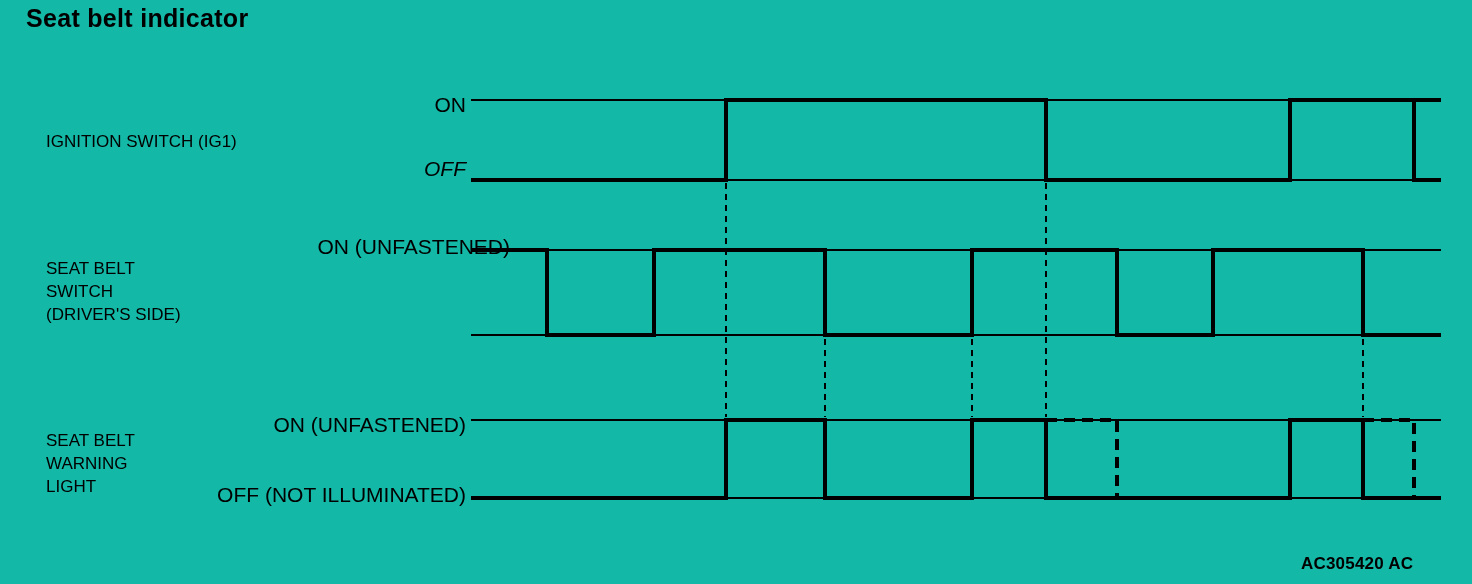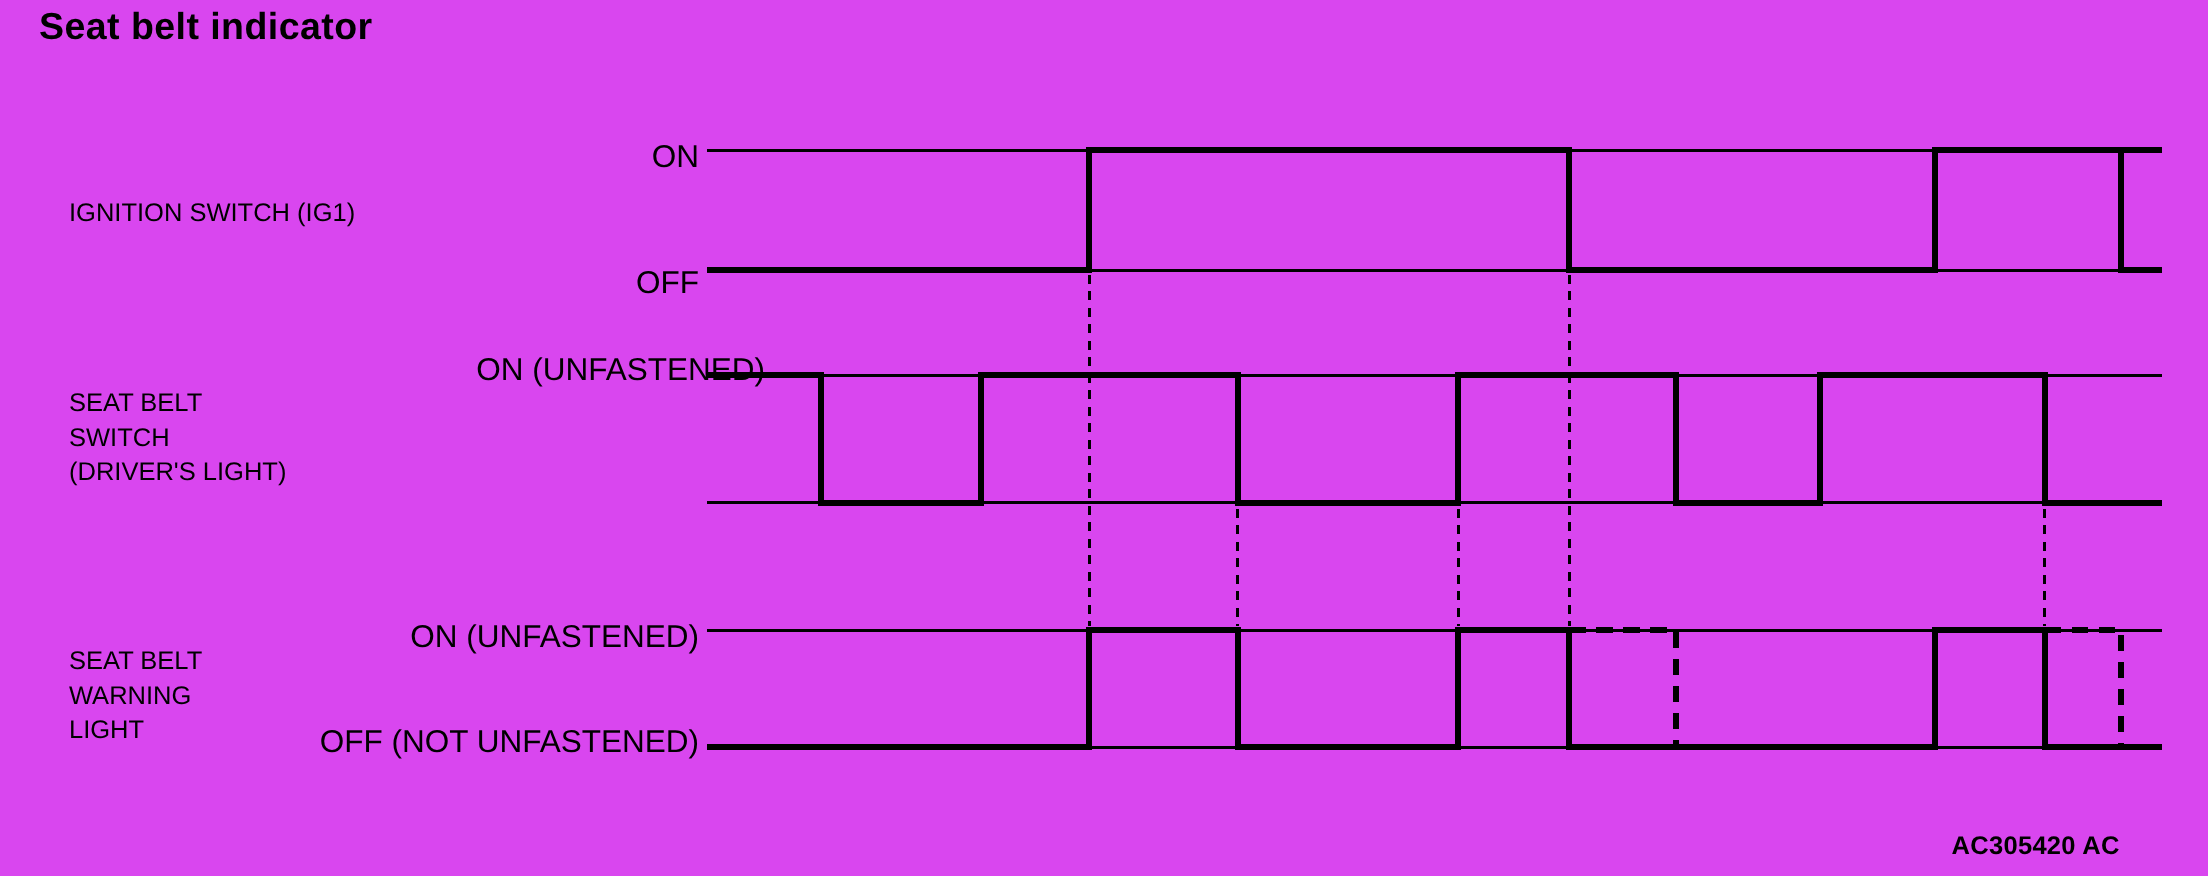--- a/index.html
+++ b/index.html
@@ -4,21 +4,21 @@
 <style>
   html, body {
     margin: 0;
     padding: 0;
     background: #ffffff;
   }
   #page {
     position: relative;
     width: 1472px;
     height: 584px;
-    background: #d946ef;
+    background: #14b8a6;
     font-family: "Liberation Sans", sans-serif;
     color: #000000;
     overflow: hidden;
   }
   #wave-svg {
     position: absolute;
     left: 0;
     top: 0;
   }
   .title {
@@ -43,21 +43,21 @@
   .level-label {
     position: absolute;
     left: 0;
     width: 466px;
     text-align: right;
     font-size: 21px;
     line-height: 22px;
     white-space: nowrap;
   }
   .lvl-ign-on   { top: 94px; }
-  .lvl-ign-off  { top: 178px; }
+  .lvl-ign-off  { top: 158px; font-style: italic; }
   .lvl-belt-on  { top: 236px; margin-left: 44px; }
   .lvl-belt-off { top: 321px; }
   .lvl-warn-on  { top: 414px; }
   .lvl-warn-off { top: 484px; }
   .figure-code {
     position: absolute;
     left: 1301px;
     top: 554px;
     font-size: 17px;
     font-weight: bold;
@@ -92,32 +92,32 @@
 
   <div class="title">Seat belt indicator</div>
 
   <div class="row-label ignition">
     <div>IGNITION SWITCH (IG1)</div>
   </div>
 
   <div class="row-label belt">
     <div>SEAT BELT</div>
     <div>SWITCH</div>
-    <div>(DRIVER'S LIGHT)</div>
+    <div>(DRIVER'S SIDE)</div>
   </div>
 
   <div class="row-label warning">
     <div>SEAT BELT</div>
     <div>WARNING</div>
     <div>LIGHT</div>
   </div>
 
   <div class="level-label lvl-ign-on">ON</div>
   <div class="level-label lvl-ign-off">OFF</div>
 
   <div class="level-label lvl-belt-on">ON (UNFASTENED)</div>
 
   <div class="level-label lvl-warn-on">ON (UNFASTENED)</div>
-  <div class="level-label lvl-warn-off">OFF (NOT UNFASTENED)</div>
+  <div class="level-label lvl-warn-off">OFF (NOT ILLUMINATED)</div>
 
   <div class="figure-code">AC305420 AC</div>
 
 </div>
 
 </body></html>

